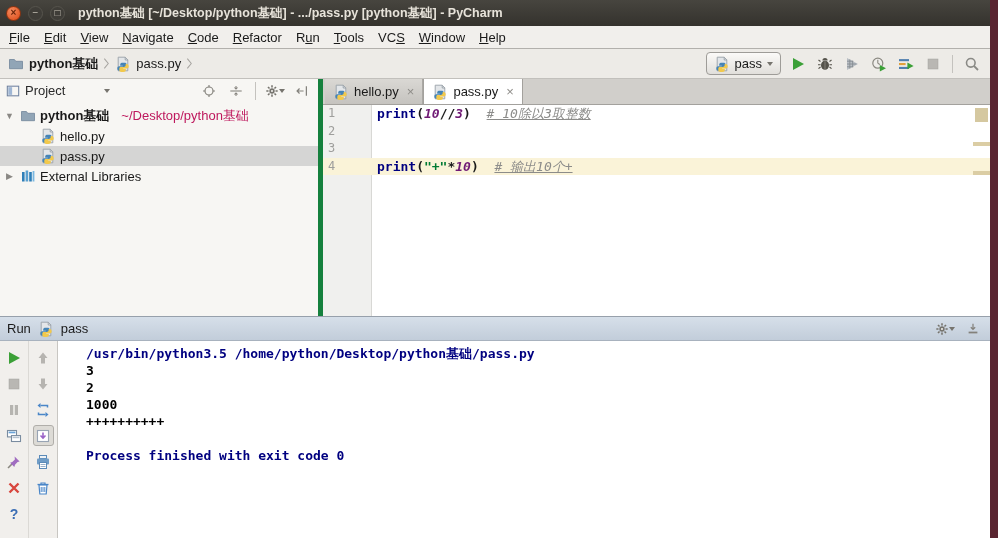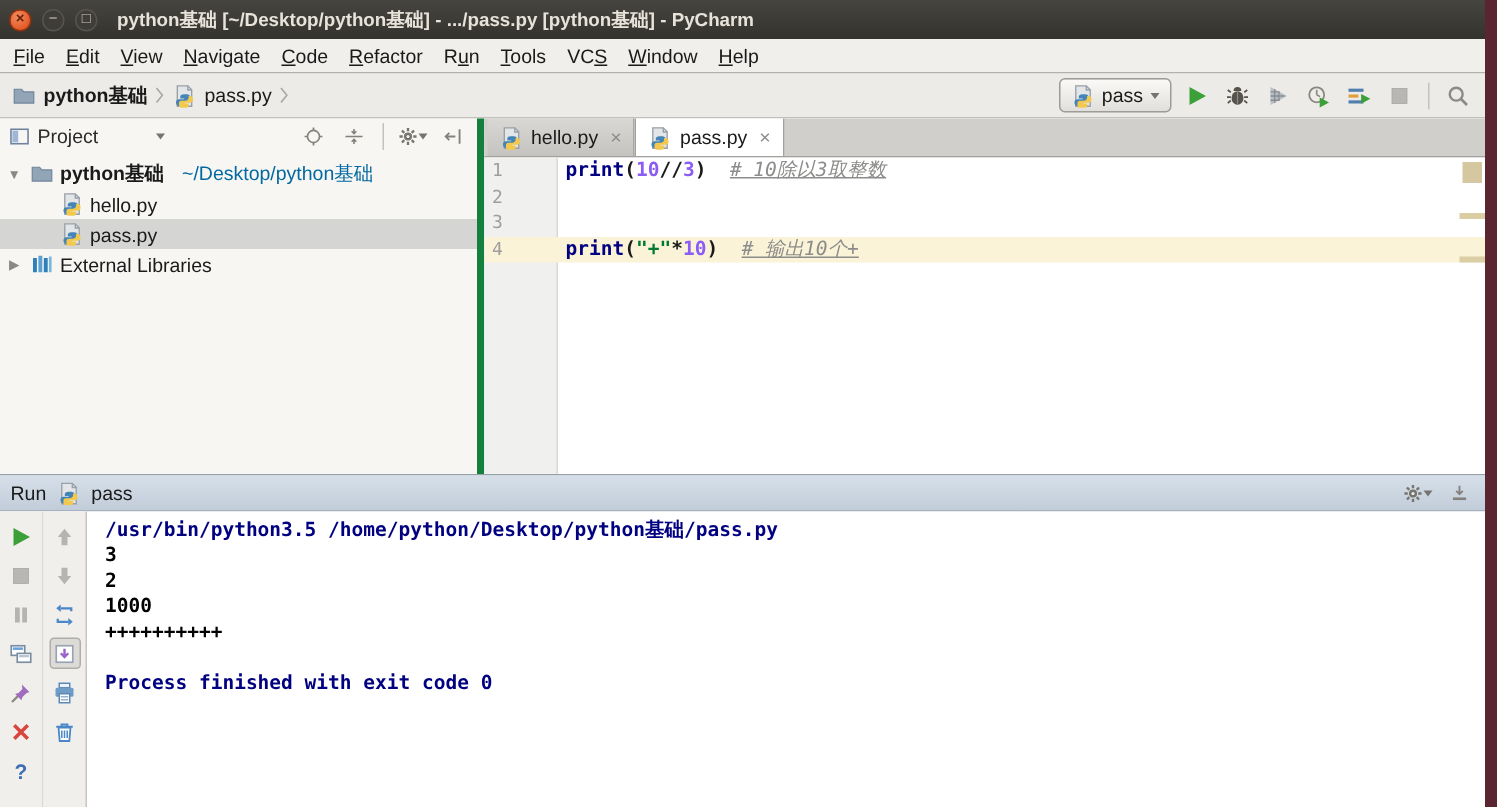--- a/index.html
+++ b/index.html
@@ -38,56 +38,56 @@
   .panel-header{height:23px;flex:0 0 23px;display:flex;align-items:center;padding:0 6px;gap:5px;color:#2a2a2a;}
   .ph-caret{margin-left:34px;}
   .ph-icons{margin-left:auto;display:flex;align-items:center;gap:7px;}
   .tree{padding-top:4px;}
   .tree-row{height:20px;display:flex;align-items:center;gap:4px;white-space:nowrap;}
   .tree-row.ind0{padding-left:3px;}
   .tree-row.ind1{padding-left:40px;}
   .tree-row.selected{background:#d5d5d4;}
   .tree-arrow{width:13px;font-size:9px;color:#8a8884;text-align:center;flex:0 0 13px;}
   .tree-label.b{font-weight:bold;}
-  .tree-path{color:#0369a1;margin-left:8px;}
+  .tree-path{color:#be185d;margin-left:8px;}
 
   .editor-pane{flex:1 1 auto;display:flex;flex-direction:column;min-width:0;background:#fff;}
   .tabbar{height:25px;flex:0 0 25px;background:#d1cfcb;border-bottom:1px solid #a3a19d;display:flex;align-items:stretch;padding-left:2px;}
   .tab{display:flex;align-items:center;gap:5px;padding:0 8px;background:linear-gradient(#dad8d4,#c5c3bf);border-right:1px solid #aaa8a4;}
   .tab.active{background:#fff;border-right:1px solid #a3a19d;border-left:1px solid #a3a19d;}
   .tab-close{color:#8e8c88;font-size:13px;margin-left:3px;}
 
   .editor{flex:1 1 auto;position:relative;overflow:hidden;background:#fff;}
   .gutter-bg{position:absolute;left:0;top:0;bottom:0;width:48px;background:#f0f0ee;border-right:1px solid #d8d8d5;}
   .code-lines{position:absolute;left:0;top:0;right:0;}
   .code-line{display:flex;height:17.5px;line-height:17.5px;font-family:"DejaVu Sans Mono",monospace;font-size:13px;}
   .code-line .ln{flex:0 0 48px;padding-left:5px;box-sizing:border-box;color:#9e9e9c;font-size:12px;}
   .code-line .src{padding-left:6px;white-space:pre;}
   .code-line.current{background:#faf3d8;}
   .kw{color:#000080;font-weight:bold;}
-  .num{color:#8b5cf6;font-weight:bold;}
+  .num{color:#701a75;font-weight:bold;font-style:italic;}
   .op{color:#1a1a1a;font-weight:bold;}
   .pl{color:#1a1a1a;font-weight:bold;}
   .str{color:#007a33;font-weight:bold;}
   .cm{color:#8c8c8a;font-style:italic;text-decoration:underline;}
   .stripe-square{position:absolute;right:2px;top:3px;width:13px;height:14px;background:#d5c8a0;}
   .stripe-tick{position:absolute;right:0;width:17px;height:4px;background:#dbcda4;}
 
   
   .runpanel{flex:0 0 221px;height:221px;display:flex;flex-direction:column;border-top:1px solid #97a0ab;}
   .run-header{height:23px;flex:0 0 23px;background:linear-gradient(#d6dfe9,#c2cdda);border-bottom:1px solid #a8b2be;
               display:flex;align-items:center;gap:7px;padding:0 7px;}
   .run-right{margin-left:auto;display:flex;align-items:center;gap:8px;}
   .run-body{flex:1 1 auto;display:flex;background:#fff;min-height:0;}
   .rtb{width:29px;flex:0 0 29px;background:#f1efec;display:flex;flex-direction:column;align-items:center;padding-top:6px;gap:5px;box-sizing:border-box;}
   .rtb1{border-right:1px solid #dbd9d5;}
   .rtb2{border-right:1px solid #c8c6c2;}
   .rbtn{width:21px;height:21px;display:flex;align-items:center;justify-content:center;box-sizing:border-box;}
   .rbtn.selected{background:#dddbd6;border:1px solid #b0aeaa;border-radius:3px;}
-  .console{flex:1 1 auto;padding:4px 0 0 12px;font-family:"DejaVu Sans Mono",monospace;font-size:13px;font-weight:bold;overflow:hidden;}
+  .console{flex:1 1 auto;padding:4px 0 0 12px;font-family:"DejaVu Sans Mono",monospace;font-size:13px;font-weight:bold;overflow:hidden;margin-left:16px;}
   .console-line{height:17px;line-height:17px;white-space:pre;}
   .console-line.system{color:#000080;}
   .console-line.stdout{color:#000000;}
 
   
   .ico{display:inline-flex;width:16px;height:16px;flex:0 0 auto;}
   .ico svg{width:100%;height:100%;display:block;}
   .ico.s14{width:14px;height:14px;}
   .ico.chev{width:7px;height:13px;}
 </style>

